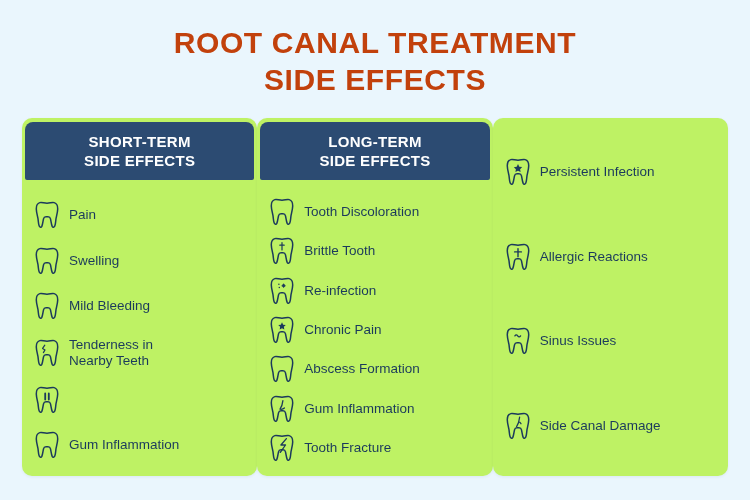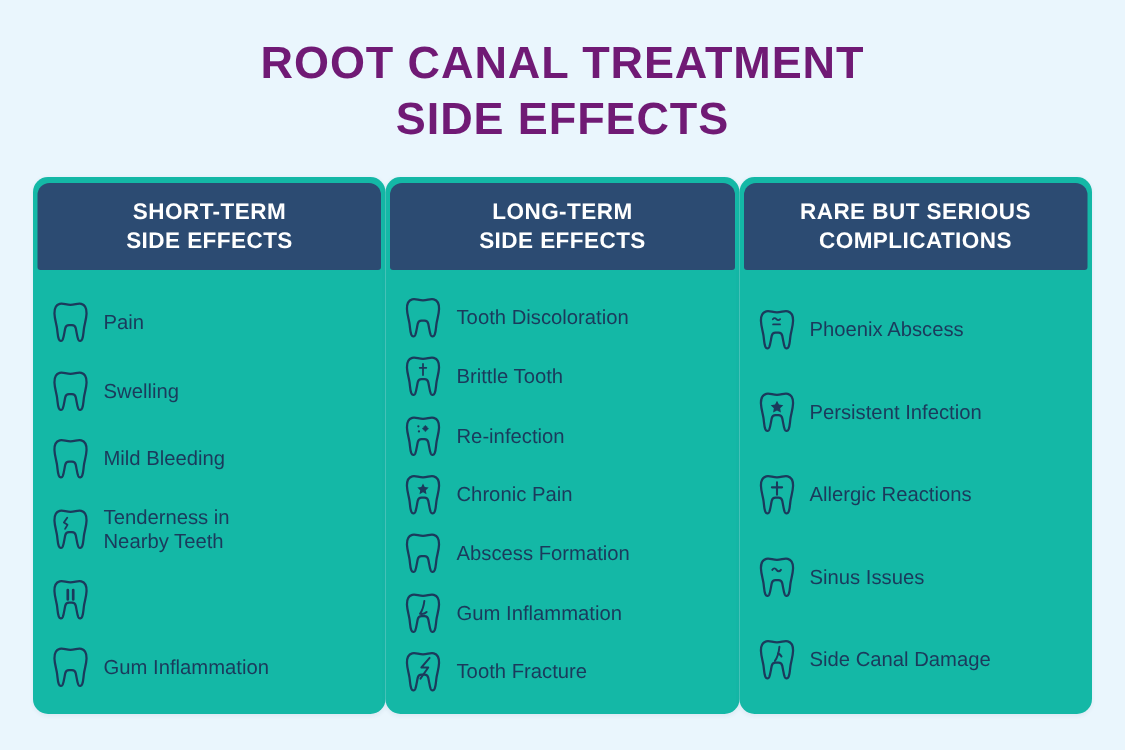--- a/index.html
+++ b/index.html
@@ -31,40 +31,40 @@
     top: 24px;
     width: 750px;
     text-align: center;
   }
   .title-line {
     display: block;
     font-size: 30px;
     font-weight: bold;
     letter-spacing: 0.6px;
     line-height: 37px;
-    color: #701a75;
+    color: #c2410c;
     text-transform: uppercase;
   }
 
   
   .columns {
     position: absolute;
     left: 22px;
     top: 118px;
     width: 706px;
     height: 358px;
     display: flex;
     justify-content: space-between;
     align-items: stretch;
   }
 
   .card {
     position: relative;
     width: 257px;
-    background: #14b8a6;
+    background: #bef264;
     border-radius: 10px;
     box-shadow: 0 1px 3px rgba(43, 74, 111, 0.07);
     display: flex;
     flex-direction: column;
   }
 
   .card-header {
     margin: 4px 3px 0 3px;
     background: #2c4b72;
     border-radius: 8px 8px 2px 2px;
@@ -304,40 +304,22 @@
           </span>
           <span class="item-label">
             <span class="lbl-line">Tooth Fracture</span>
           </span>
         </div>
 
       </div>
     </div>
 
     <div class="card rows-6">
-      <div class="card-header">
-        <div class="card-header-text">
-          <span class="hdr-line">RARE BUT SERIOUS</span>
-          <span class="hdr-line">COMPLICATIONS</span>
-        </div>
-      </div>
       <div class="item-list">
 
-        <div class="list-item">
-          <span class="tooth-icon">
-            <svg width="26" height="30" viewBox="0 0 26 30" fill="none" stroke="#1b3a5c" stroke-width="1.5" stroke-linecap="round" stroke-linejoin="round">
-              <path d="M13 3.2c-3 0-5-1.2-7.2-.6C3.3 3.3 2.2 5.8 2.3 9c.1 3.1 1 6 1.6 9.2.5 2.7.4 5.6 1.3 7.9.5 1.3 2 1.6 2.6.3.9-2.1 1.1-5 1.7-7.6.3-1.3 1.4-2 2.5-2h2c1.1 0 2.2.7 2.5 2 .6 2.6.8 5.5 1.7 7.6.6 1.3 2.1 1 2.6-.3.9-2.3.8-5.2 1.3-7.9.6-3.2 1.5-6.1 1.6-9.2.1-3.2-1-5.7-3.5-6.4C18 2 16 3.2 13 3.2z"></path>
-              <path d="M10.2 7.8c.7-.9 1.6-.9 2.4 0 .8.9 1.7.9 2.5 0" stroke-width="1.2"></path>
-              <path d="M10.4 11.3h4.6" stroke-width="1.2"></path>
-            </svg>
-          </span>
-          <span class="item-label">
-            <span class="lbl-line">Phoenix Abscess</span>
-          </span>
-        </div>
 
         <div class="list-item">
           <span class="tooth-icon">
             <svg width="26" height="30" viewBox="0 0 26 30" fill="none" stroke="#1b3a5c" stroke-width="1.5" stroke-linecap="round" stroke-linejoin="round">
               <path d="M13 3.2c-3 0-5-1.2-7.2-.6C3.3 3.3 2.2 5.8 2.3 9c.1 3.1 1 6 1.6 9.2.5 2.7.4 5.6 1.3 7.9.5 1.3 2 1.6 2.6.3.9-2.1 1.1-5 1.7-7.6.3-1.3 1.4-2 2.5-2h2c1.1 0 2.2.7 2.5 2 .6 2.6.8 5.5 1.7 7.6.6 1.3 2.1 1 2.6-.3.9-2.3.8-5.2 1.3-7.9.6-3.2 1.5-6.1 1.6-9.2.1-3.2-1-5.7-3.5-6.4C18 2 16 3.2 13 3.2z"></path>
               <path d="M13 7.1l1.3 2.6 2.9.42-2.1 2.05.5 2.88L13 13.7l-2.6 1.37.5-2.88-2.1-2.05 2.9-.42z" fill="#1b3a5c" stroke="none"></path>
             </svg>
           </span>
           <span class="item-label">
             <span class="lbl-line">Persistent Infection</span>

